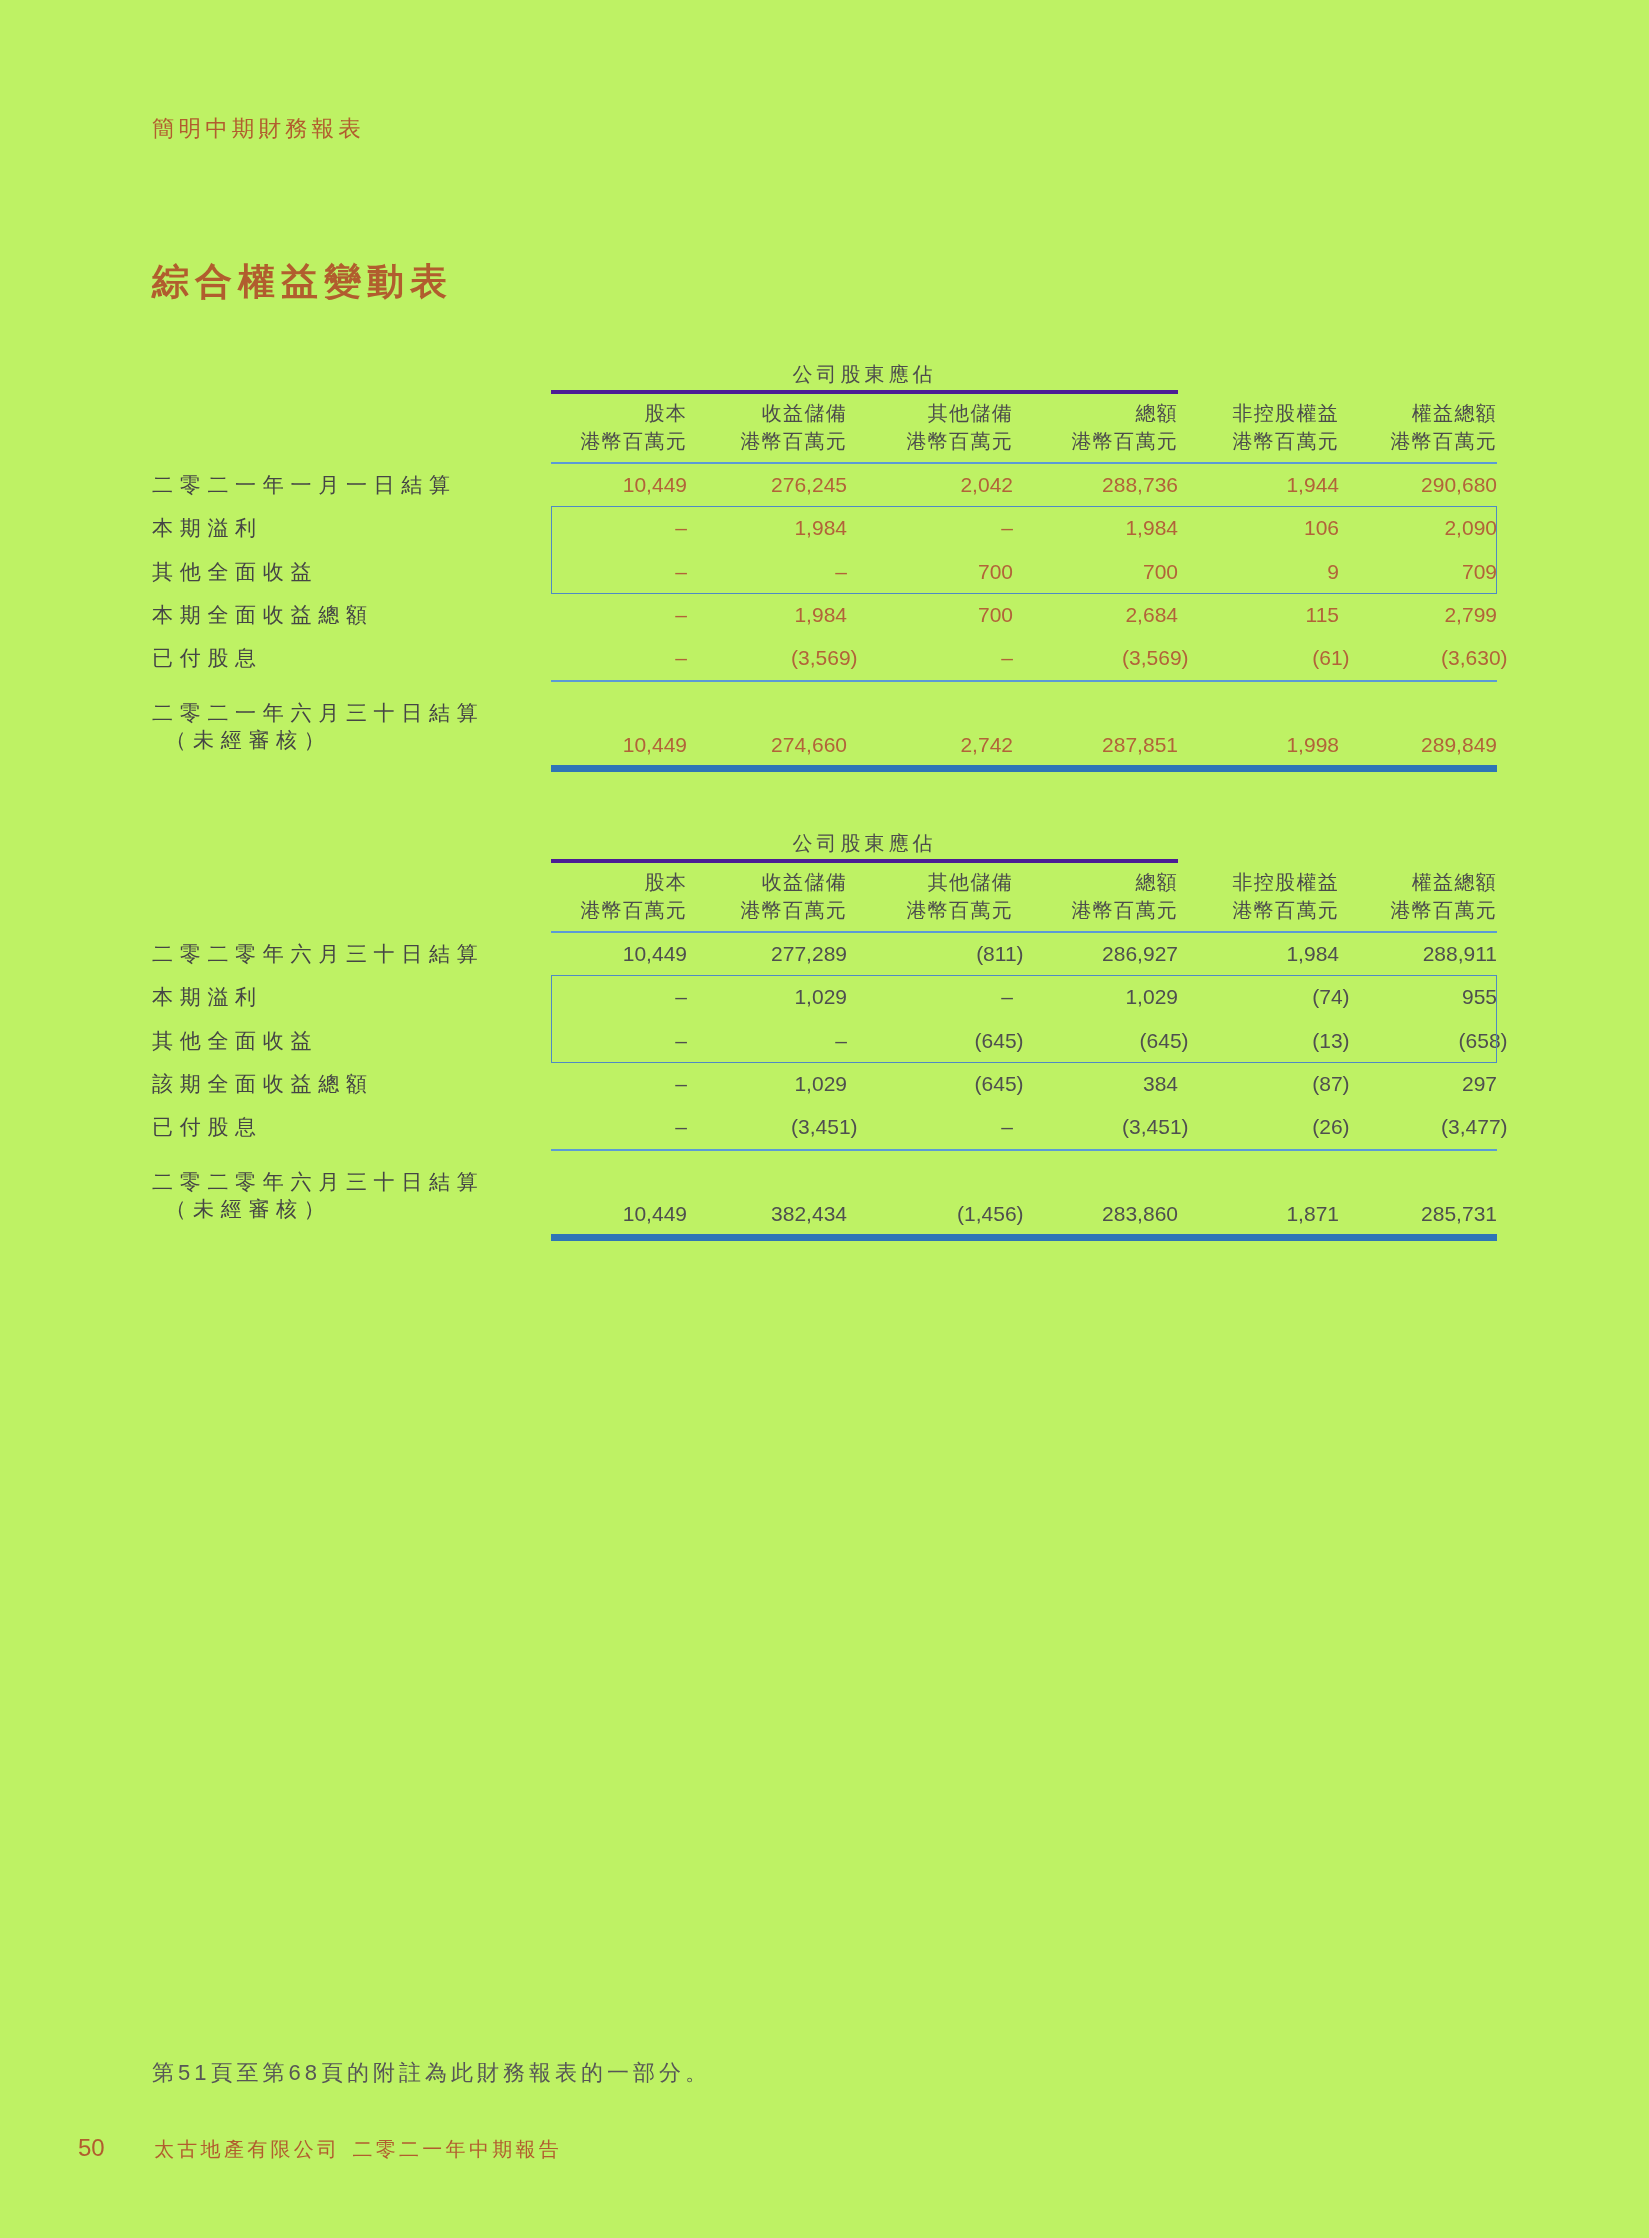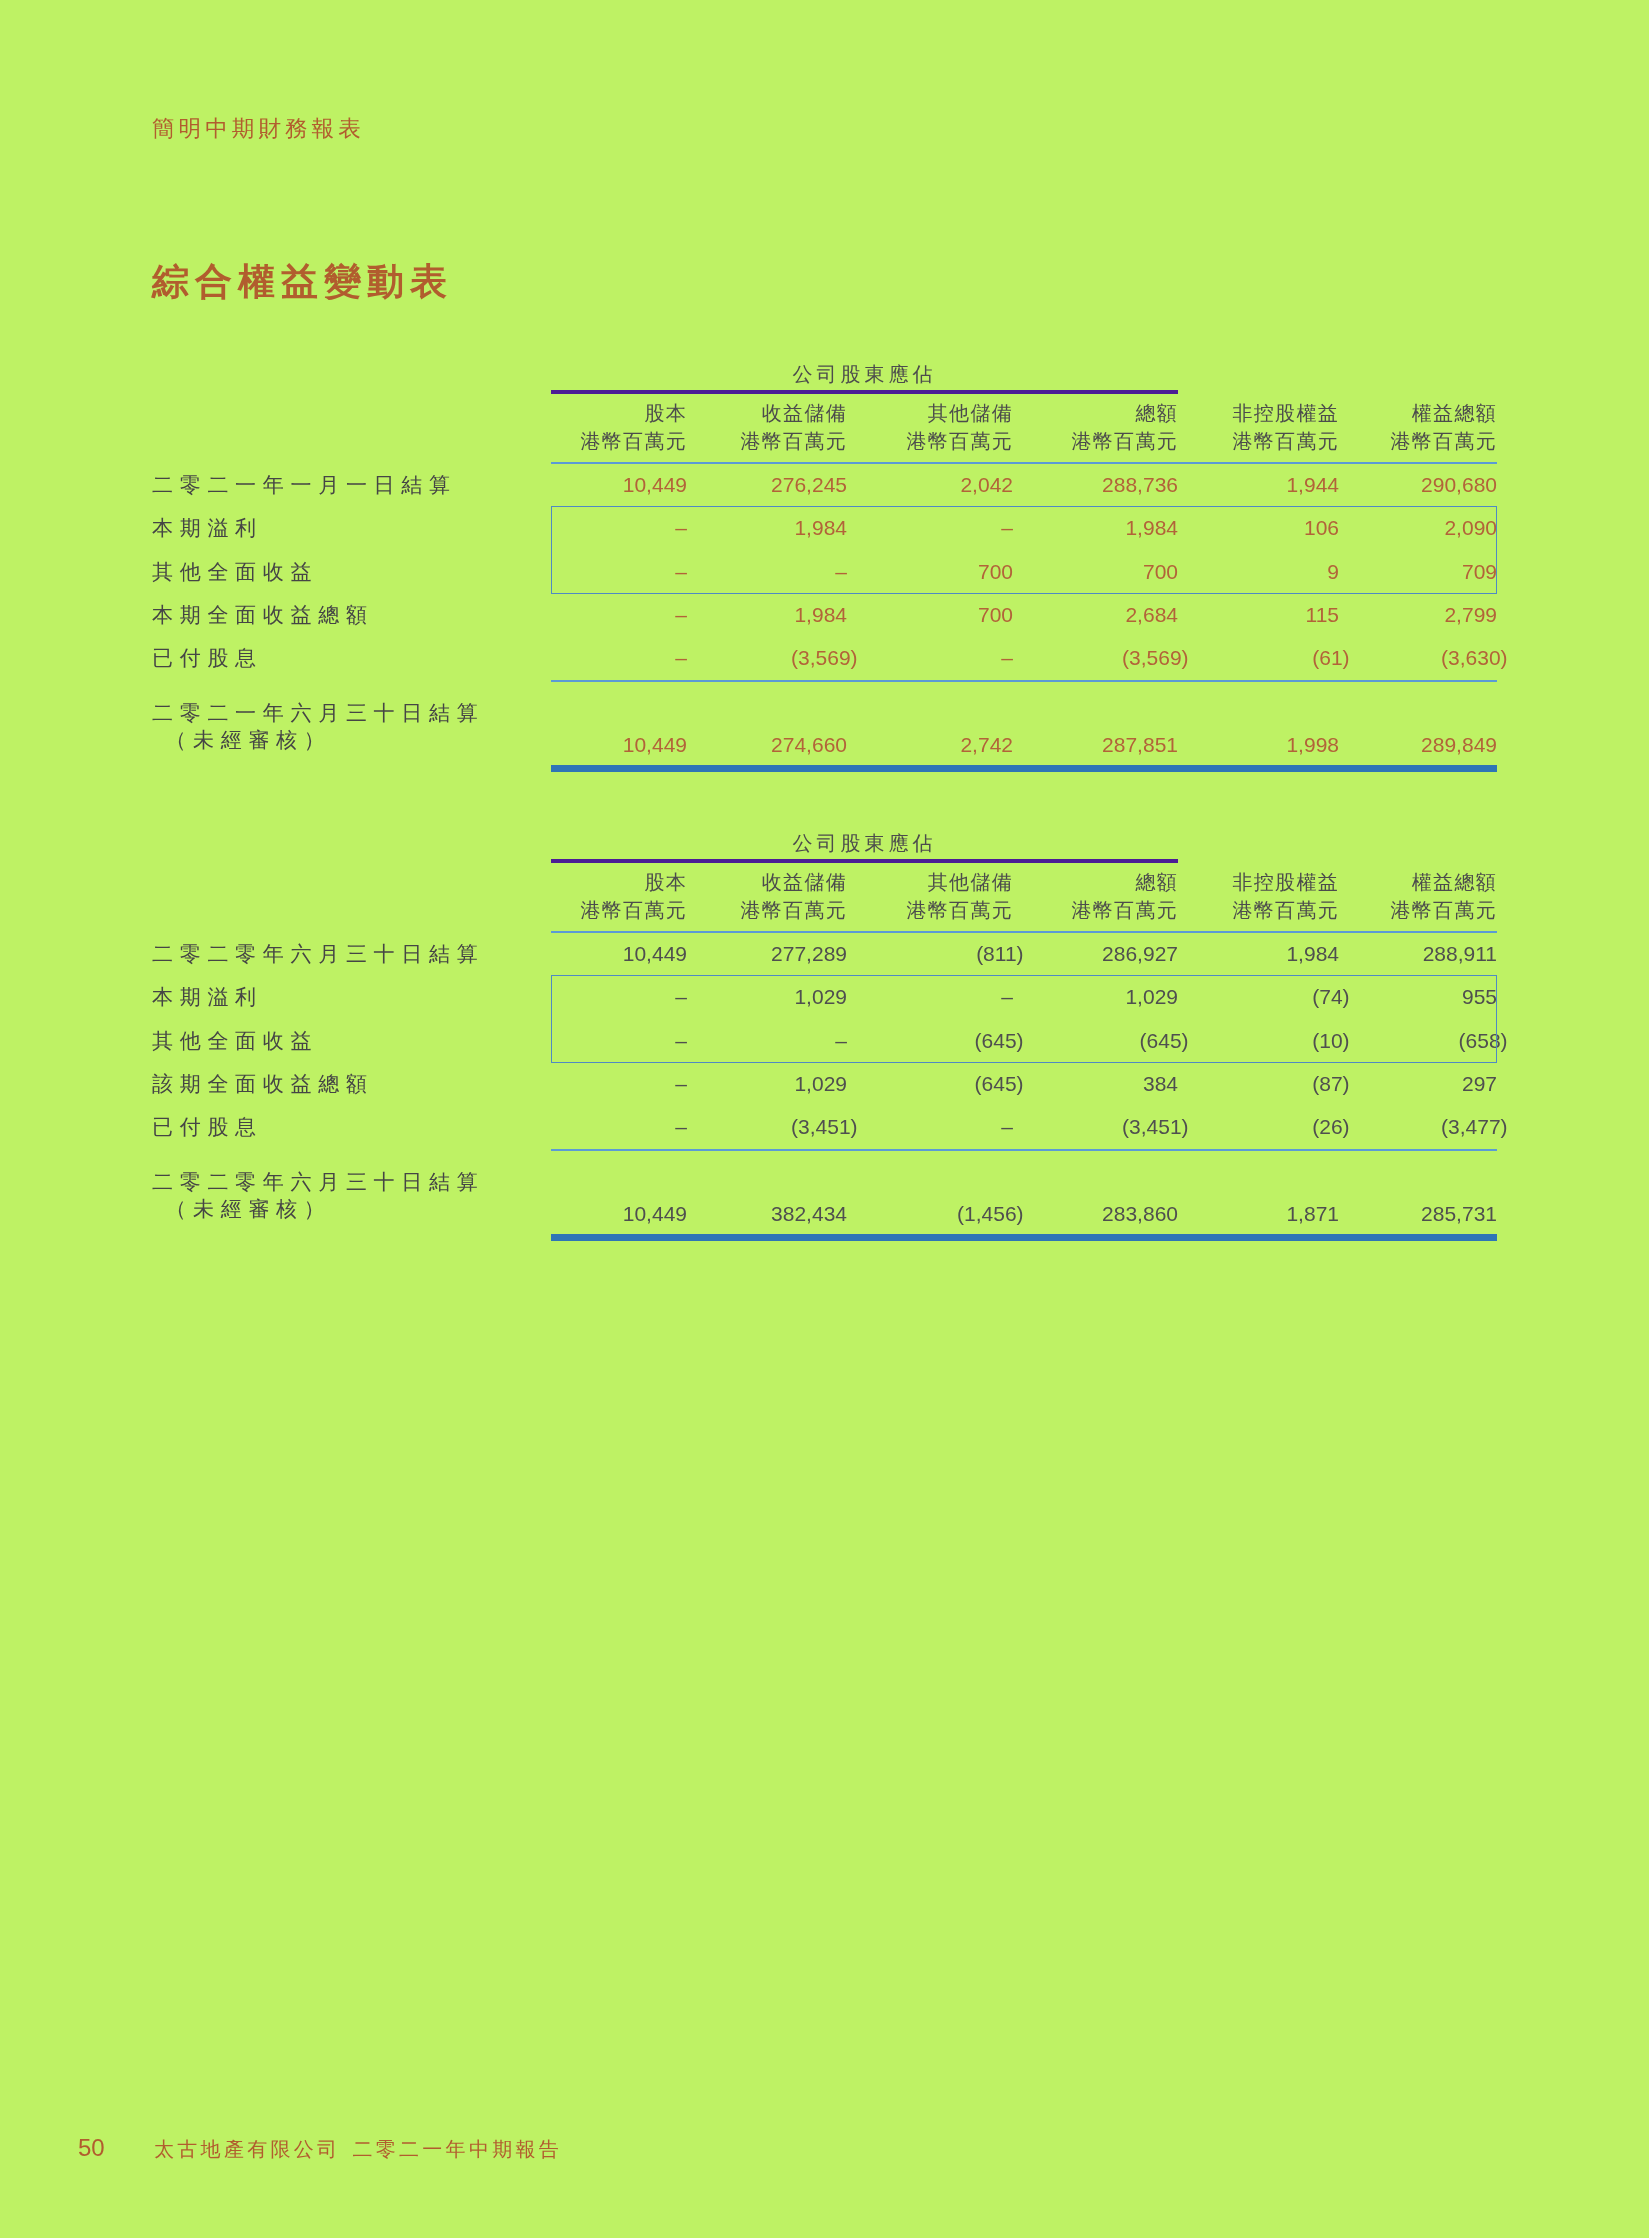--- a/index.html
+++ b/index.html
@@ -258,21 +258,21 @@
         <div class="val">1,029</div>
         <div class="val neg">(74)</div>
         <div class="val">955</div>
       </div>
       <div class="row">
         <div class="rowlabel">其他全面收益</div>
         <div class="val">–</div>
         <div class="val">–</div>
         <div class="val neg">(645)</div>
         <div class="val neg">(645)</div>
-        <div class="val neg">(10)</div>
+        <div class="val neg">(13)</div>
         <div class="val neg">(658)</div>
       </div>
       <div class="box-outline"></div>
     </div>
 
     <div class="row h64">
       <div class="rowlabel">該期全面收益總額</div>
       <div class="val">–</div>
       <div class="val">1,029</div>
       <div class="val neg">(645)</div>
@@ -300,20 +300,21 @@
       <div class="val">10,449</div>
       <div class="val">382,434</div>
       <div class="val neg">(1,456)</div>
       <div class="val">283,860</div>
       <div class="val">1,871</div>
       <div class="val">285,731</div>
     </div>
     <div class="rule thick"></div>
   </section>
 
+  <div class="footnote">第51頁至第68頁的附註為此財務報表的一部分。</div>
 
   <div class="pagenum">50</div>
   <div class="footerline">
     <span>太古地產有限公司</span><span class="sep"></span><span>二零二一年中期報告</span>
   </div>
 
 </div>
 
 
 </body></html>

